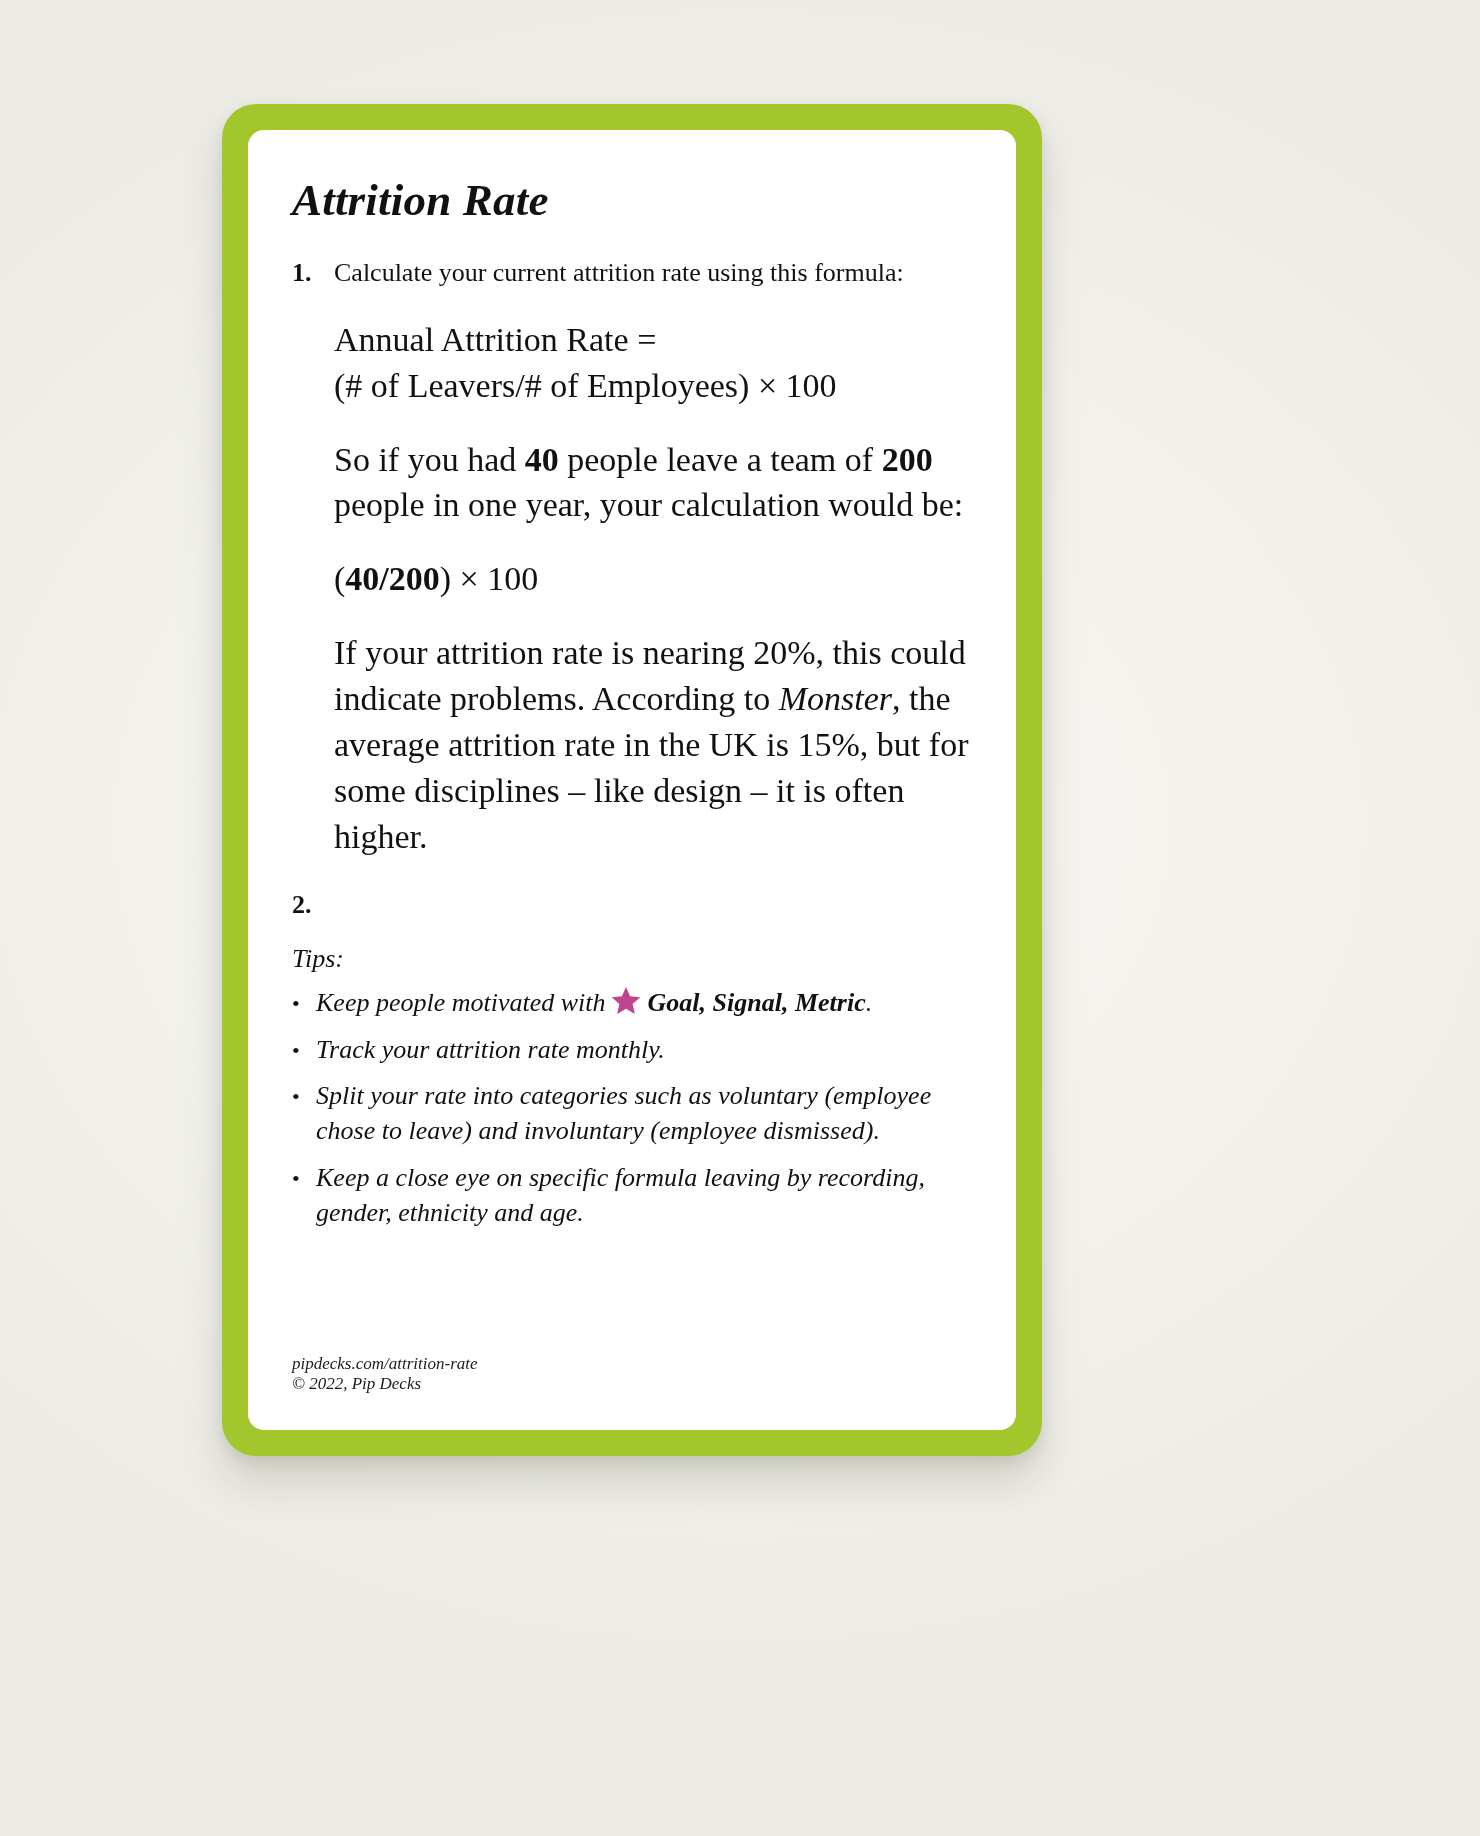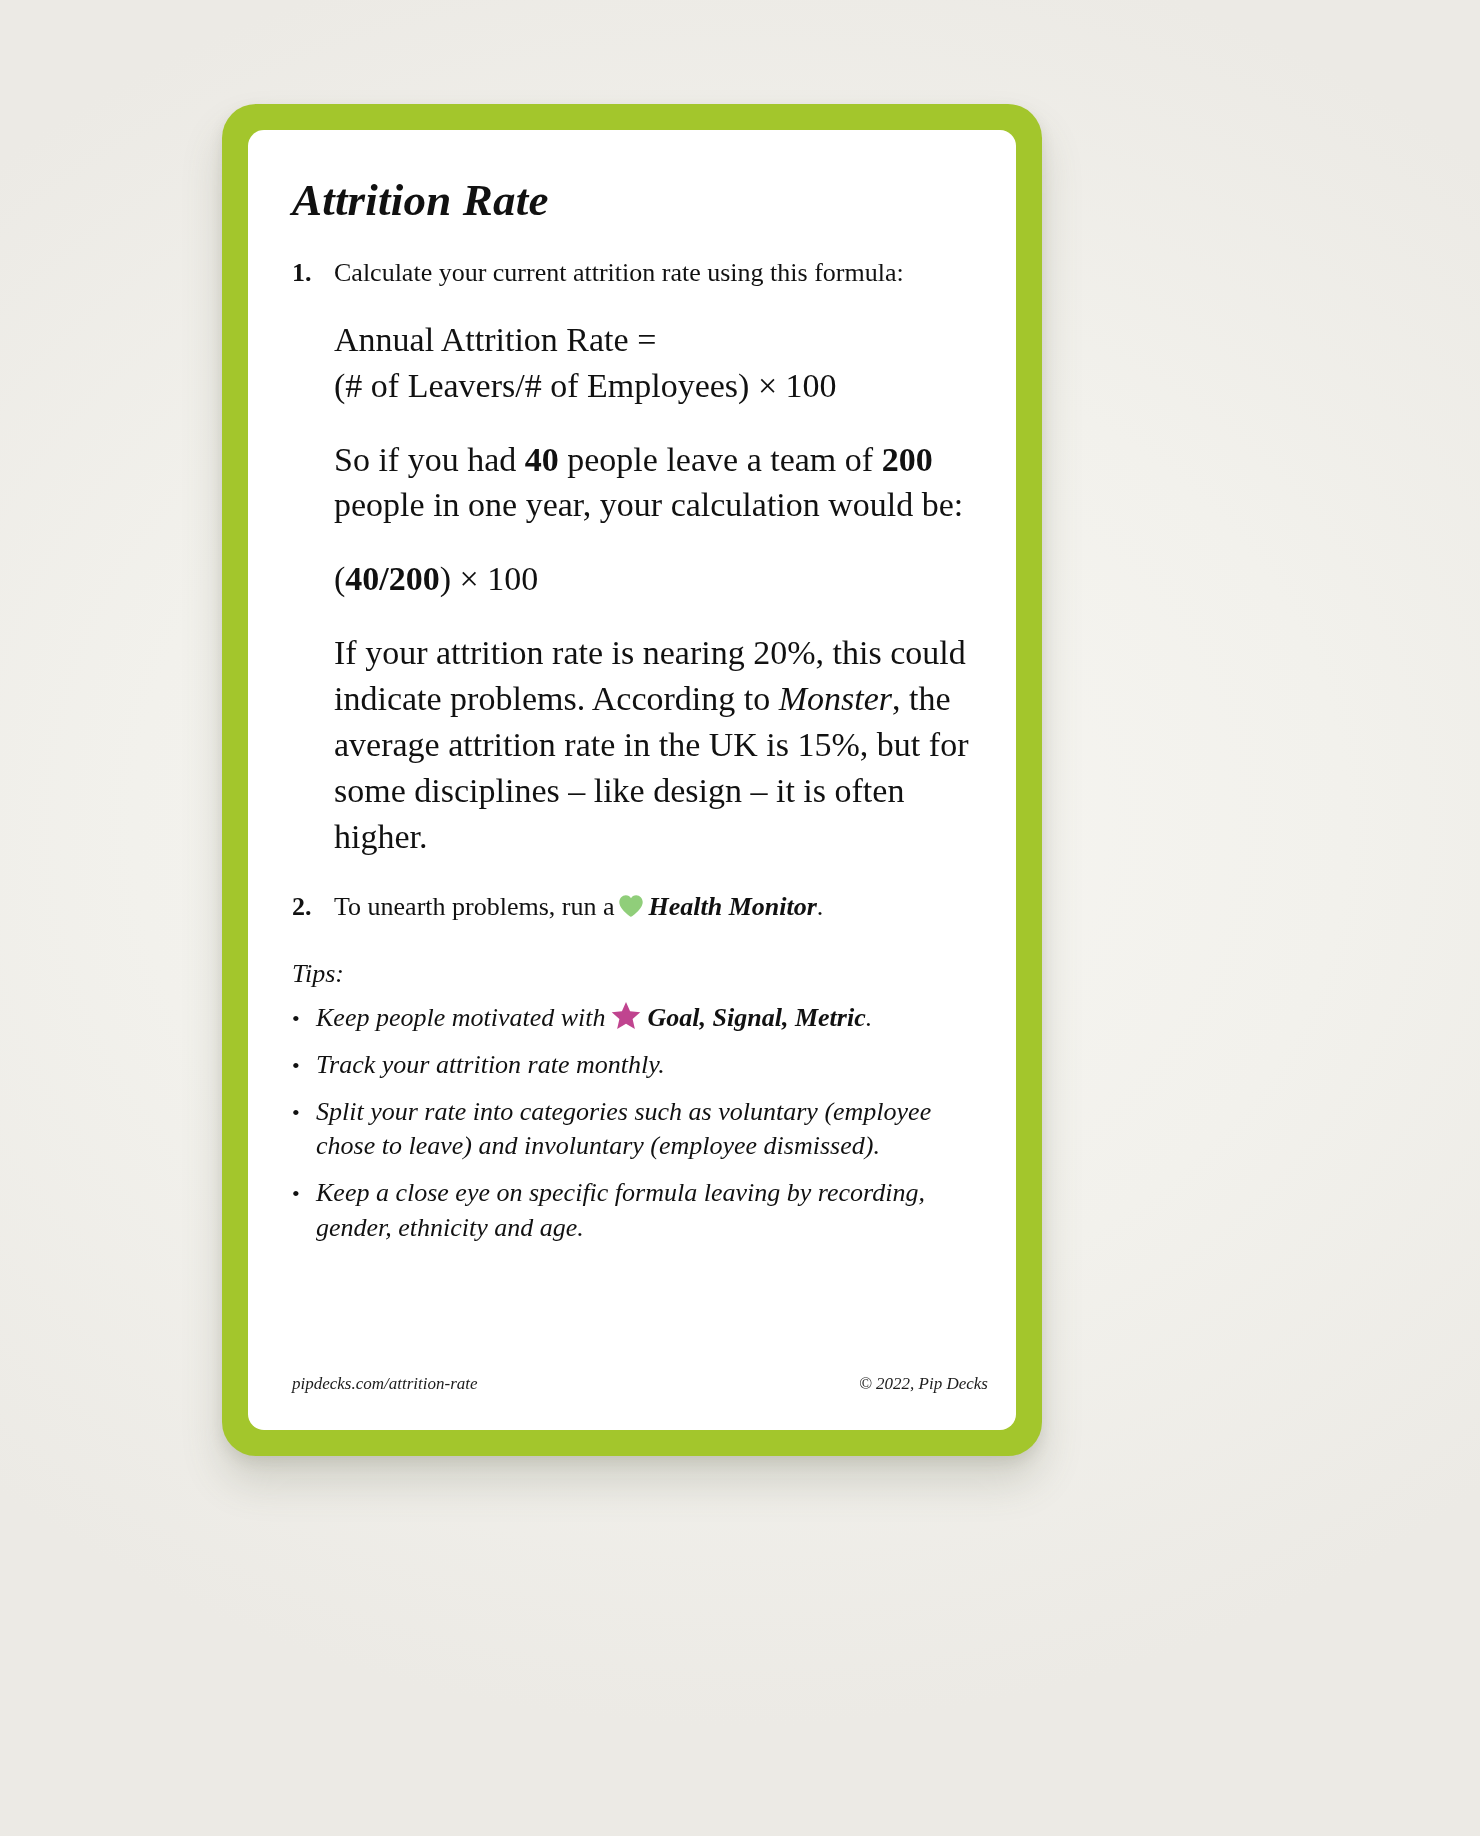--- a/index.html
+++ b/index.html
@@ -114,21 +114,21 @@
   .star-icon {
     display: inline-block;
     vertical-align: -5px;
     width: 32px;
     height: 30px;
     margin: 0 6px 0 4px;
   }
 
   
   .tips {
-    margin-top: 36px;
+    margin-top: 24px;
   }
   .tips-label {
     font-style: italic;
     font-size: 26px;
     color: #111;
     margin-bottom: 6px;
   }
   .tip-row {
     display: flex;
     align-items: baseline;
@@ -146,28 +146,29 @@
     font-size: 26px;
     line-height: 1.34;
     color: #111;
   }
   .tip-text b { font-weight: bold; }
 
   
   .footer {
     position: absolute;
     left: 44px;
-    right: 28px;
+    right: 40px;
     bottom: 36px;
     display: flex;
     justify-content: space-between;
     align-items: baseline;
     font-style: italic;
     font-size: 17px;
     color: #1c1c1c;
+    flex-direction: column;
   }
 </style>
 </head>
 <body>
 
 <div class="backdrop"></div>
 
 <div class="card-wrap">
   <div class="card">
     <div class="card-inner">
@@ -193,23 +194,20 @@
         <div class="indent block">
           <div><span>(</span><b>40/200</b><span>)</span><span> × 100</span></div>
         </div>
 
         <div class="indent block">
           <span>If your attrition rate is nearing 20%, this could indicate problems. According to </span><i>Monster</i><span>, the average attrition rate in the UK is 15%, but for some disciplines – like design – it is often higher.</span>
         </div>
 
         <div class="num-item">
           <span class="num">2.</span>
-          <span class="num-text"><span>To unearth problems, run a</span><span class="heart-icon"><svg viewBox="0 0 24 22" width="26" height="24" xmlns="http://www.w3.org/2000/svg">
-                  <path d="M12 21.2C12 21.2 1.2 14.3 1.2 7.4 1.2 3.7 3.9 1 7.2 1c2.2 0 3.9 1.2 4.8 2.8C12.9 2.2 14.6 1 16.8 1 20.1 1 22.8 3.7 22.8 7.4c0 6.9-10.8 13.8-10.8 13.8z" fill="#90ce7a"></path>
-                </svg></span><b><i>Health Monitor</i></b><span>.</span></span>
         </div>
 
         <div class="tips">
           <div class="tips-label">Tips:</div>
 
           <div class="tip-row">
             <span class="tip-bullet">•</span>
             <span class="tip-text"><span>Keep people motivated with</span><span class="star-icon"><svg viewBox="0 0 26 25" width="32" height="30" xmlns="http://www.w3.org/2000/svg">
                     <path d="M13 0.8 L16.4 8.6 L24.9 9.4 L18.5 15 L20.4 23.3 L13 18.9 L5.6 23.3 L7.5 15 L1.1 9.4 L9.6 8.6 Z" fill="#c0448f"></path>
                   </svg></span><b>Goal, Signal, Metric</b><span>.</span></span>

